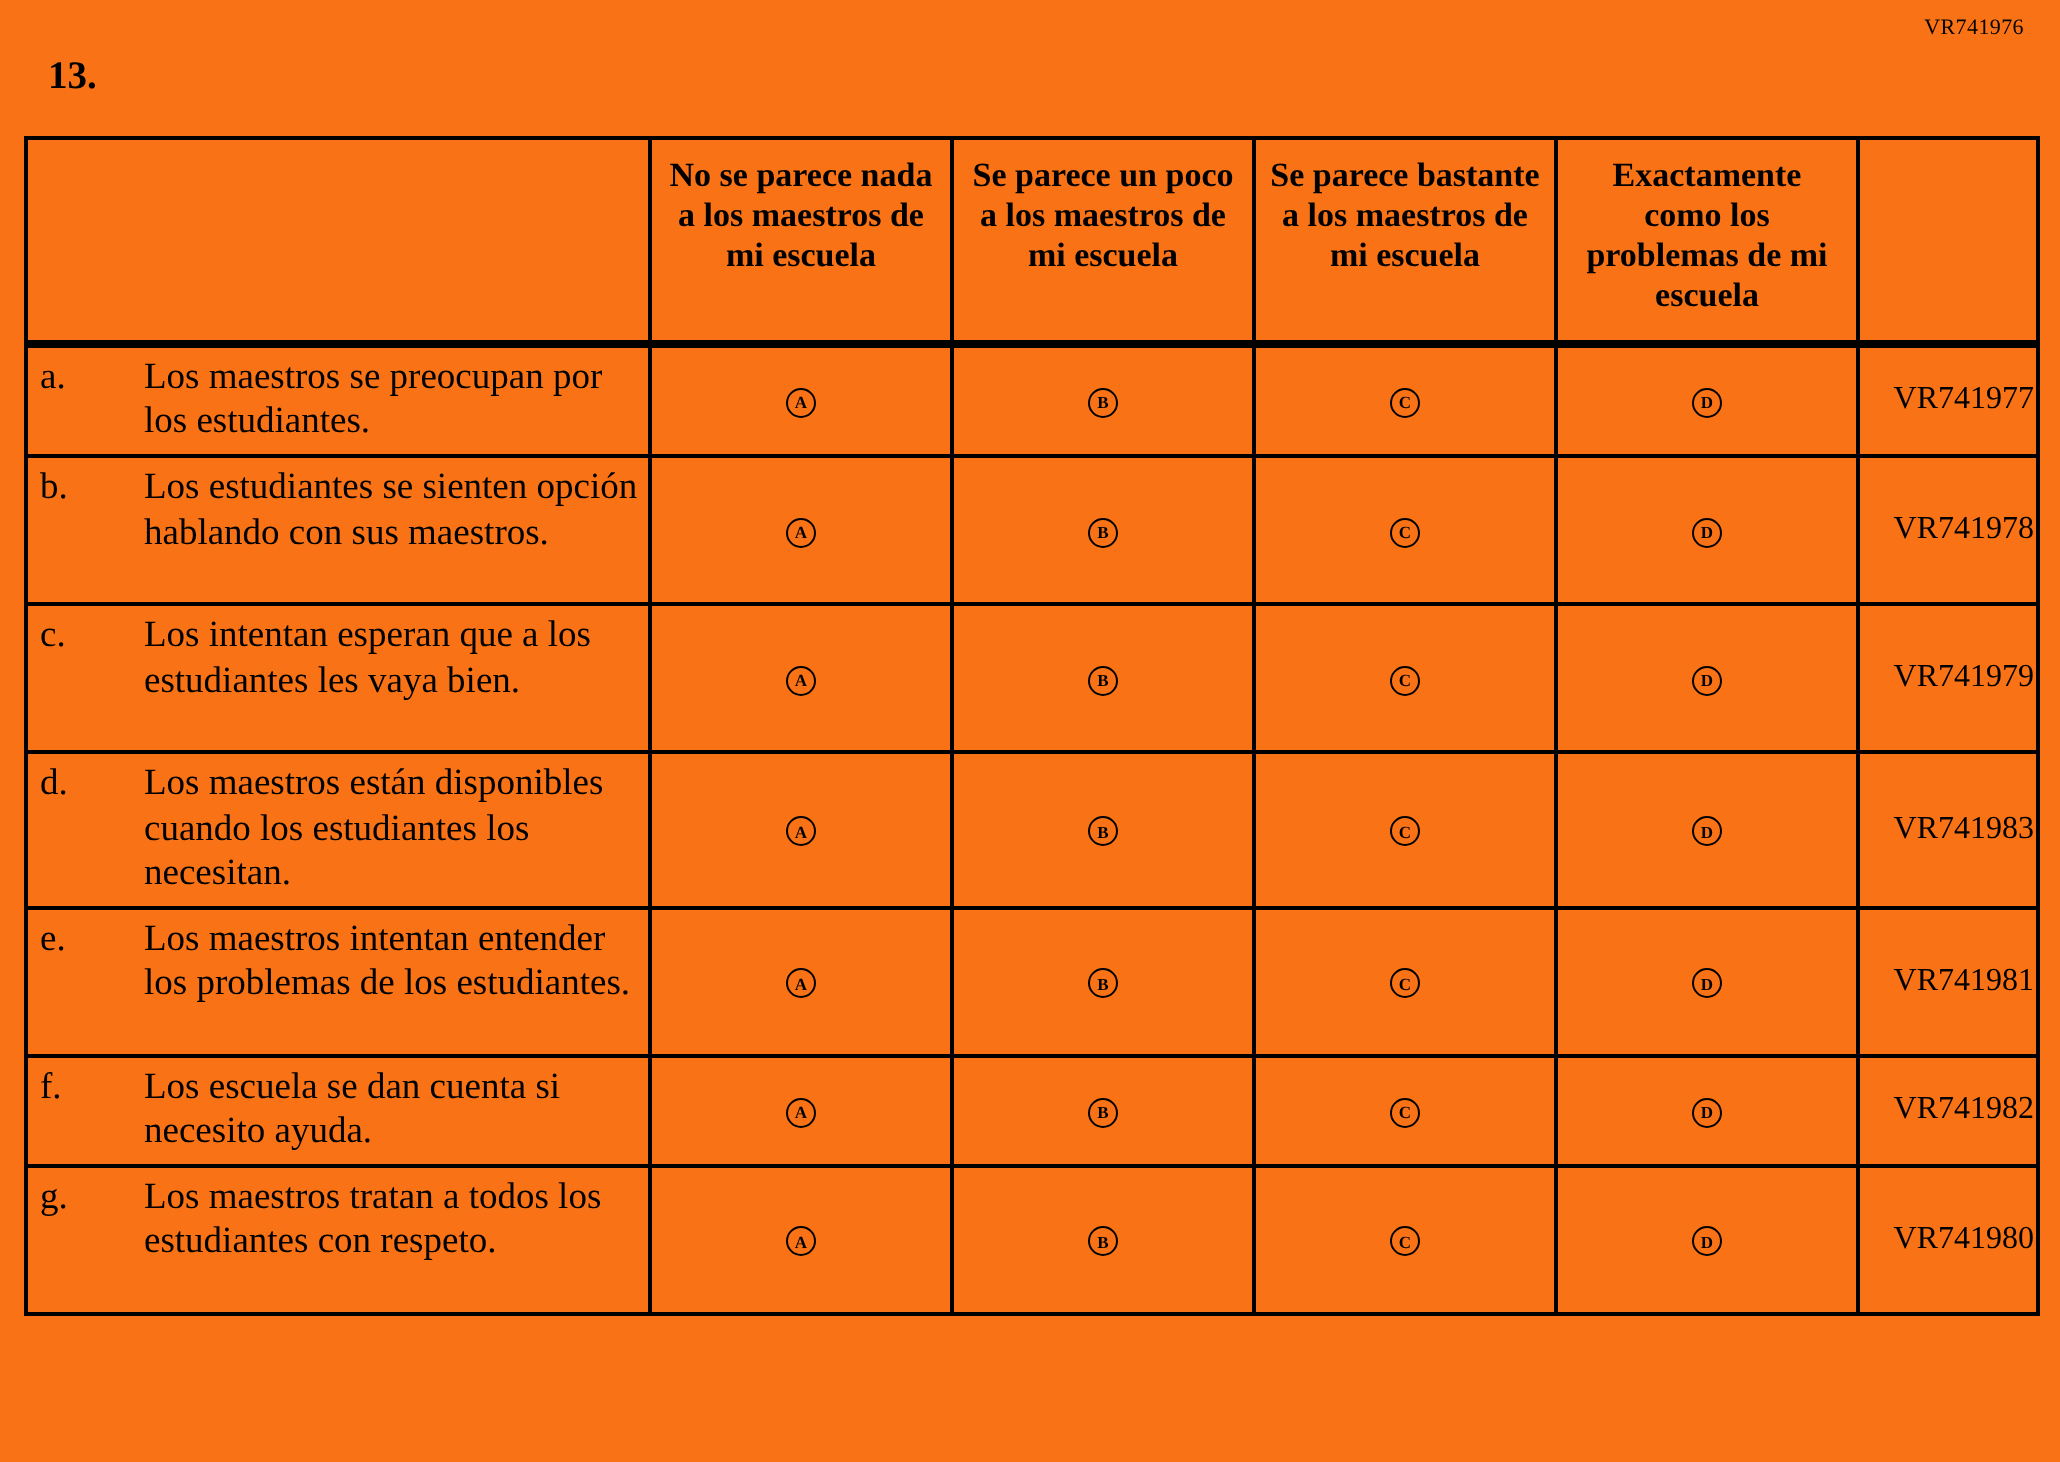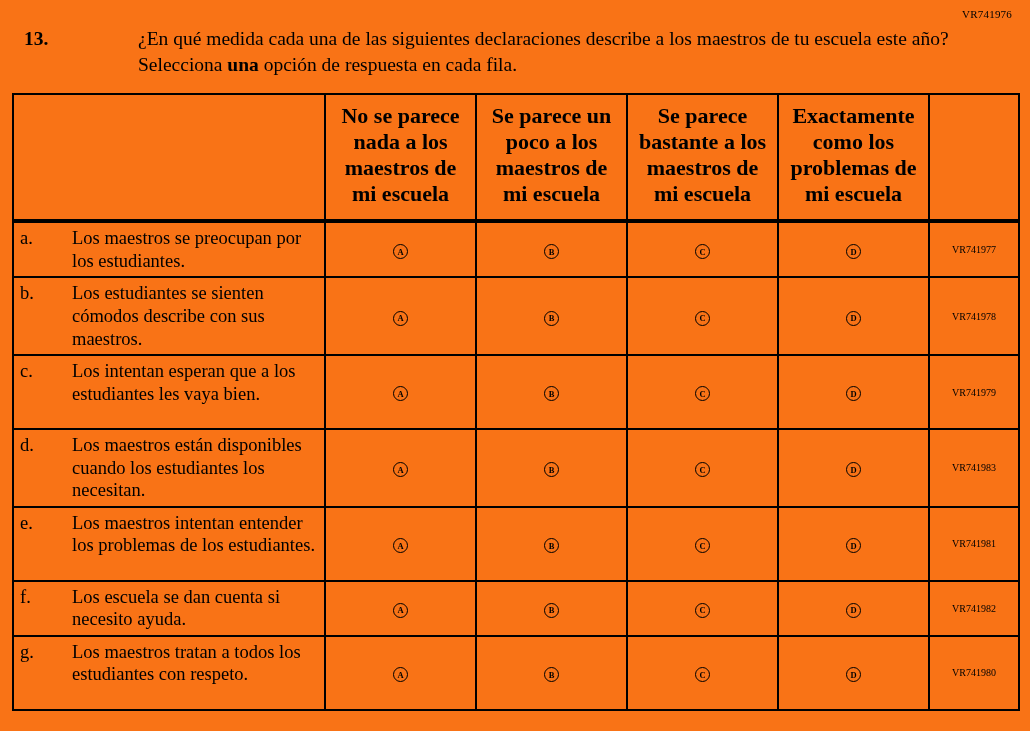--- a/index.html
+++ b/index.html
@@ -50,21 +50,21 @@
   table.survey col.c-stmt  { width: 312px; }
   table.survey col.c-opt   { width: 151px; }
   table.survey col.c-code  { width: 90px; }
 
   table.survey th, table.survey td {
     border: 2px solid #000;
     box-sizing: border-box;
   }
   table.survey thead th {
     border-bottom: 4px solid #000;
-    font-size: 22px;
+    font-size: 17px;
     font-weight: bold;
     text-align: center;
     vertical-align: top;
     line-height: 1.18;
     padding: 8px 6px 12px 6px;
     height: 100px;
   }
   td.statement {
     vertical-align: top;
     font-size: 18.5px;
@@ -85,37 +85,36 @@
     width: 15px;
     height: 15px;
     border: 1px solid #000;
     border-radius: 50%;
     font-size: 8.5px;
     font-weight: bold;
     cursor: pointer;
     box-sizing: border-box;
   }
   td.code {
-    text-align: center;
+    text-align: right;
     vertical-align: middle;
-    font-size: 10px;
+    font-size: 16px;
   }
   tr.h2 td { height: 52px; }
   tr.h3 td { height: 74px; }
 </style>
 </head>
 <body>
 
 <div class="page">
 
   <div class="page-code">VR741976</div>
 
   <div class="question">
     <span class="q-number">13.</span>
-    <span class="q-text"><span>¿En qué medida cada una de las siguientes declaraciones describe a los maestros de tu escuela este año? Selecciona </span><span class="q-bold">una</span><span> opción de respuesta en cada fila.</span></span>
   </div>
 
   <table class="survey">
     <colgroup>
       <col class="c-stmt">
         <col class="c-opt">
         <col class="c-opt">
         <col class="c-opt">
         <col class="c-opt">
         <col class="c-code">
@@ -141,21 +140,21 @@
         <td class="opt"><span class="bubble">A</span></td>
         <td class="opt"><span class="bubble">B</span></td>
         <td class="opt"><span class="bubble">C</span></td>
         <td class="opt"><span class="bubble">D</span></td>
         <td class="code">VR741977</td>
       </tr>
       <tr class="h3">
         <td class="statement">
           <div class="stmt">
               <span class="stmt-letter">b.</span>
-              <span class="stmt-text">Los estudiantes se sienten cómodos describe con sus maestros.</span>
+              <span class="stmt-text">Los estudiantes se sienten opción hablando con sus maestros.</span>
             </div>
         </td>
         <td class="opt"><span class="bubble">A</span></td>
         <td class="opt"><span class="bubble">B</span></td>
         <td class="opt"><span class="bubble">C</span></td>
         <td class="opt"><span class="bubble">D</span></td>
         <td class="code">VR741978</td>
       </tr>
       <tr class="h3">
         <td class="statement">

